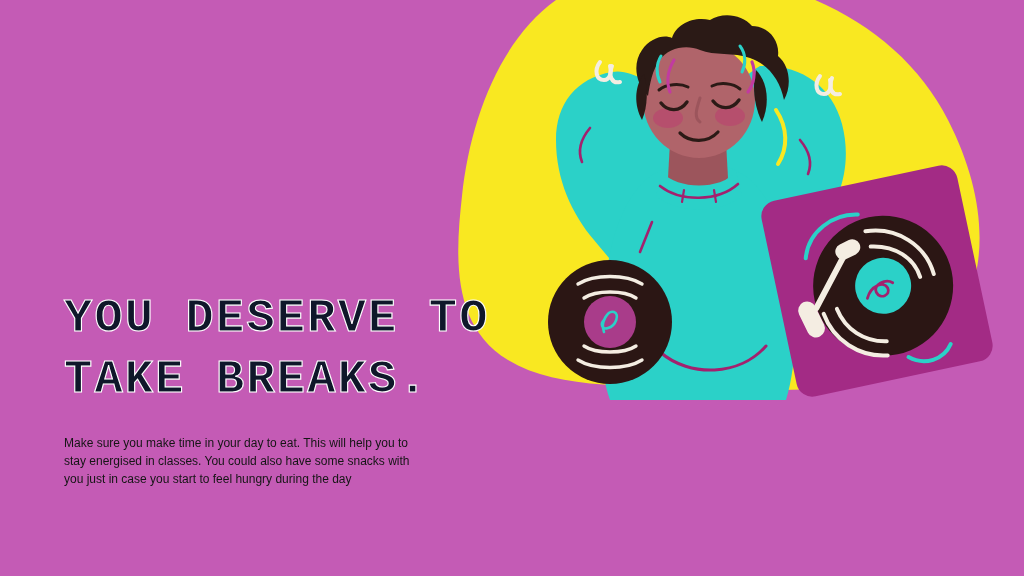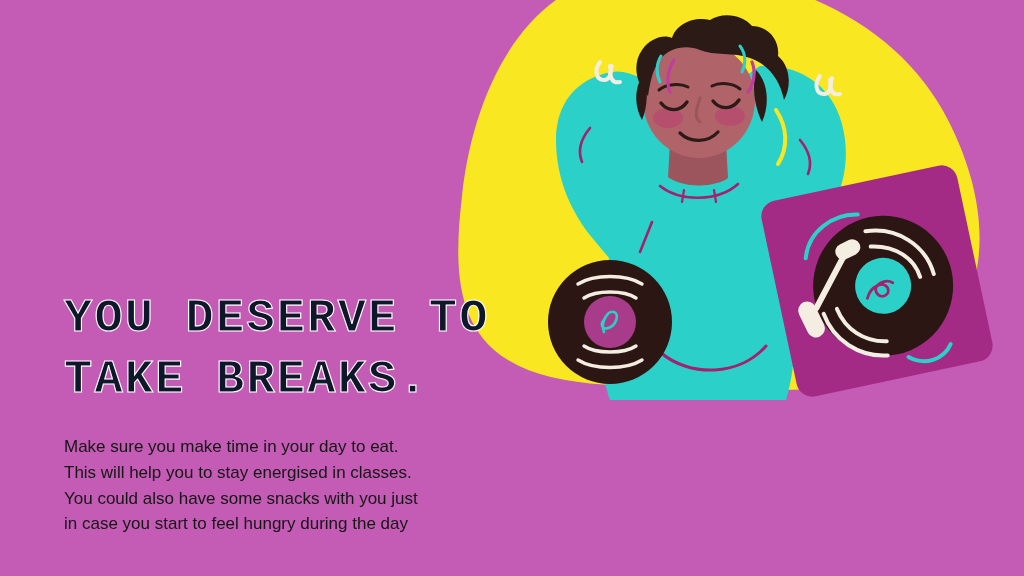--- a/index.html
+++ b/index.html
@@ -41,21 +41,21 @@
     font-stretch: condensed;
     -webkit-text-stroke: 1.1px #FFFFFF;
     white-space: pre-line;
   }
 
   .col {
     position: absolute;
     top: 434px;
     width: 360px;
     color: #151515;
-    font-size: 17px;
+    font-size: 12px;
     line-height: 1.52;
     font-weight: 400;
   }
   #col-left  { left: 64px; }
   #col-right { left: 463px; }
 </style>
 </head>
 <body>
 
 <div id="slide">

